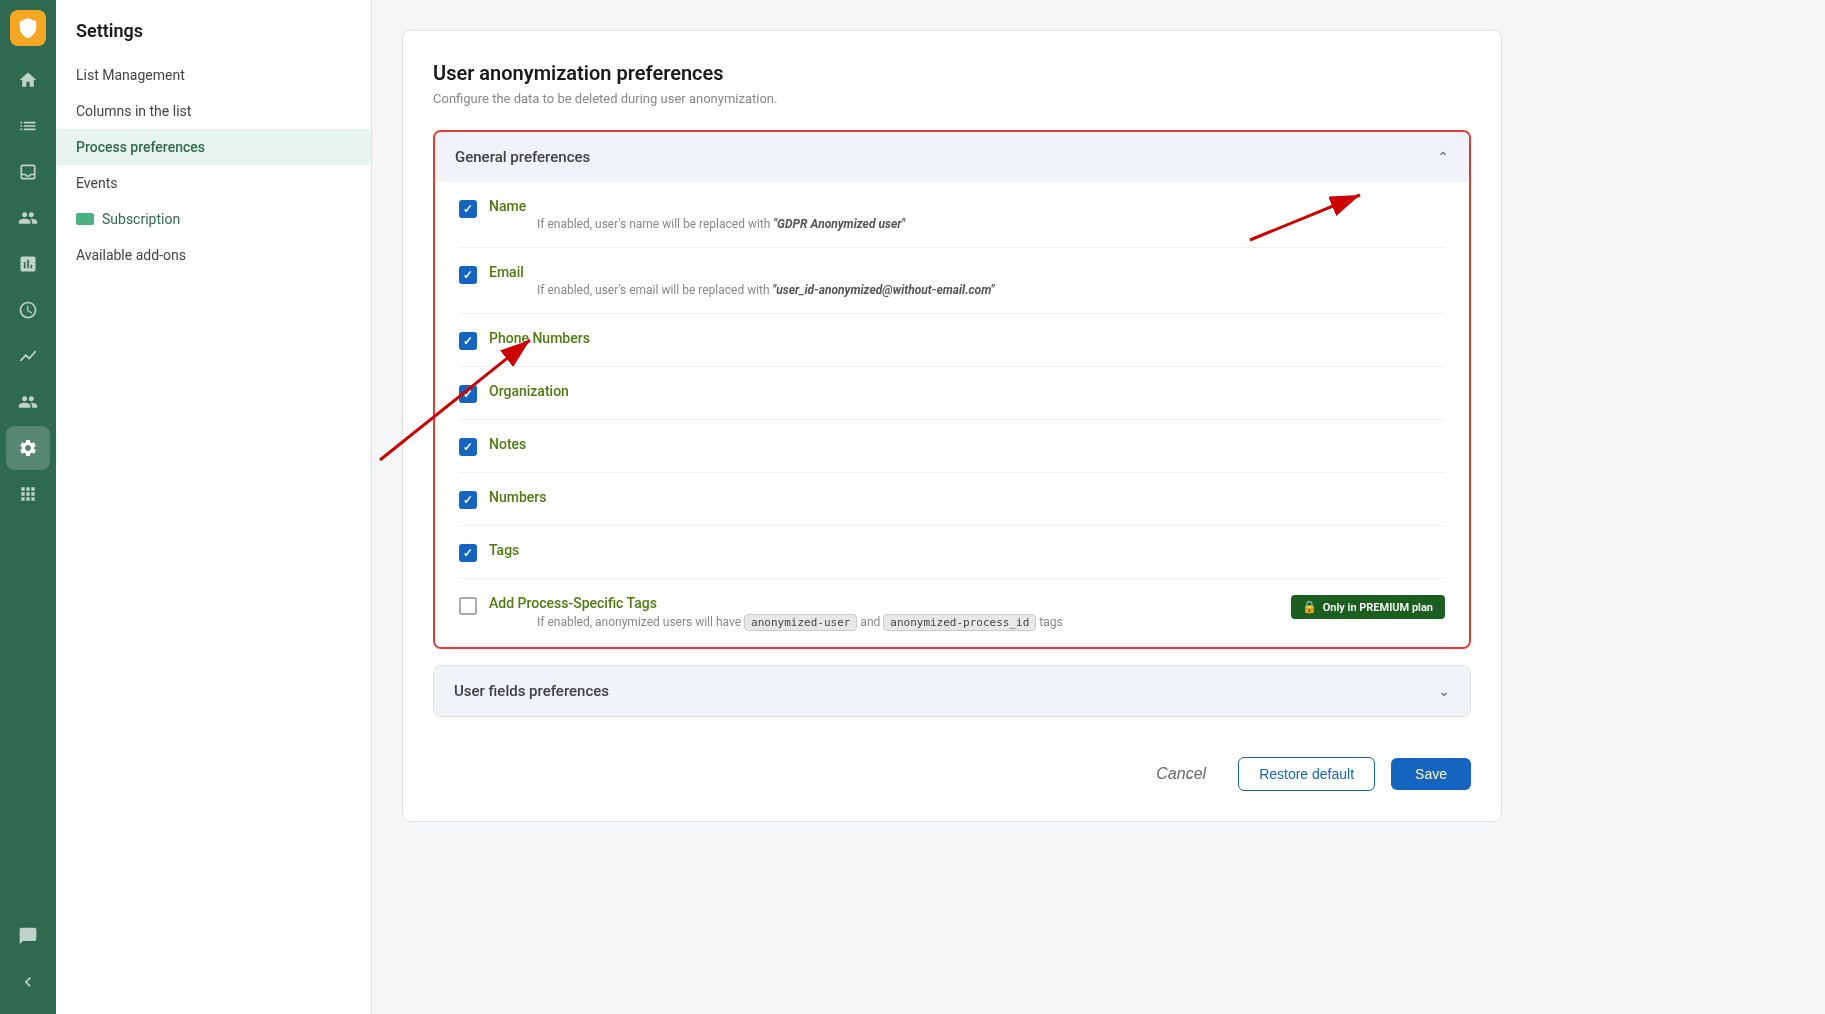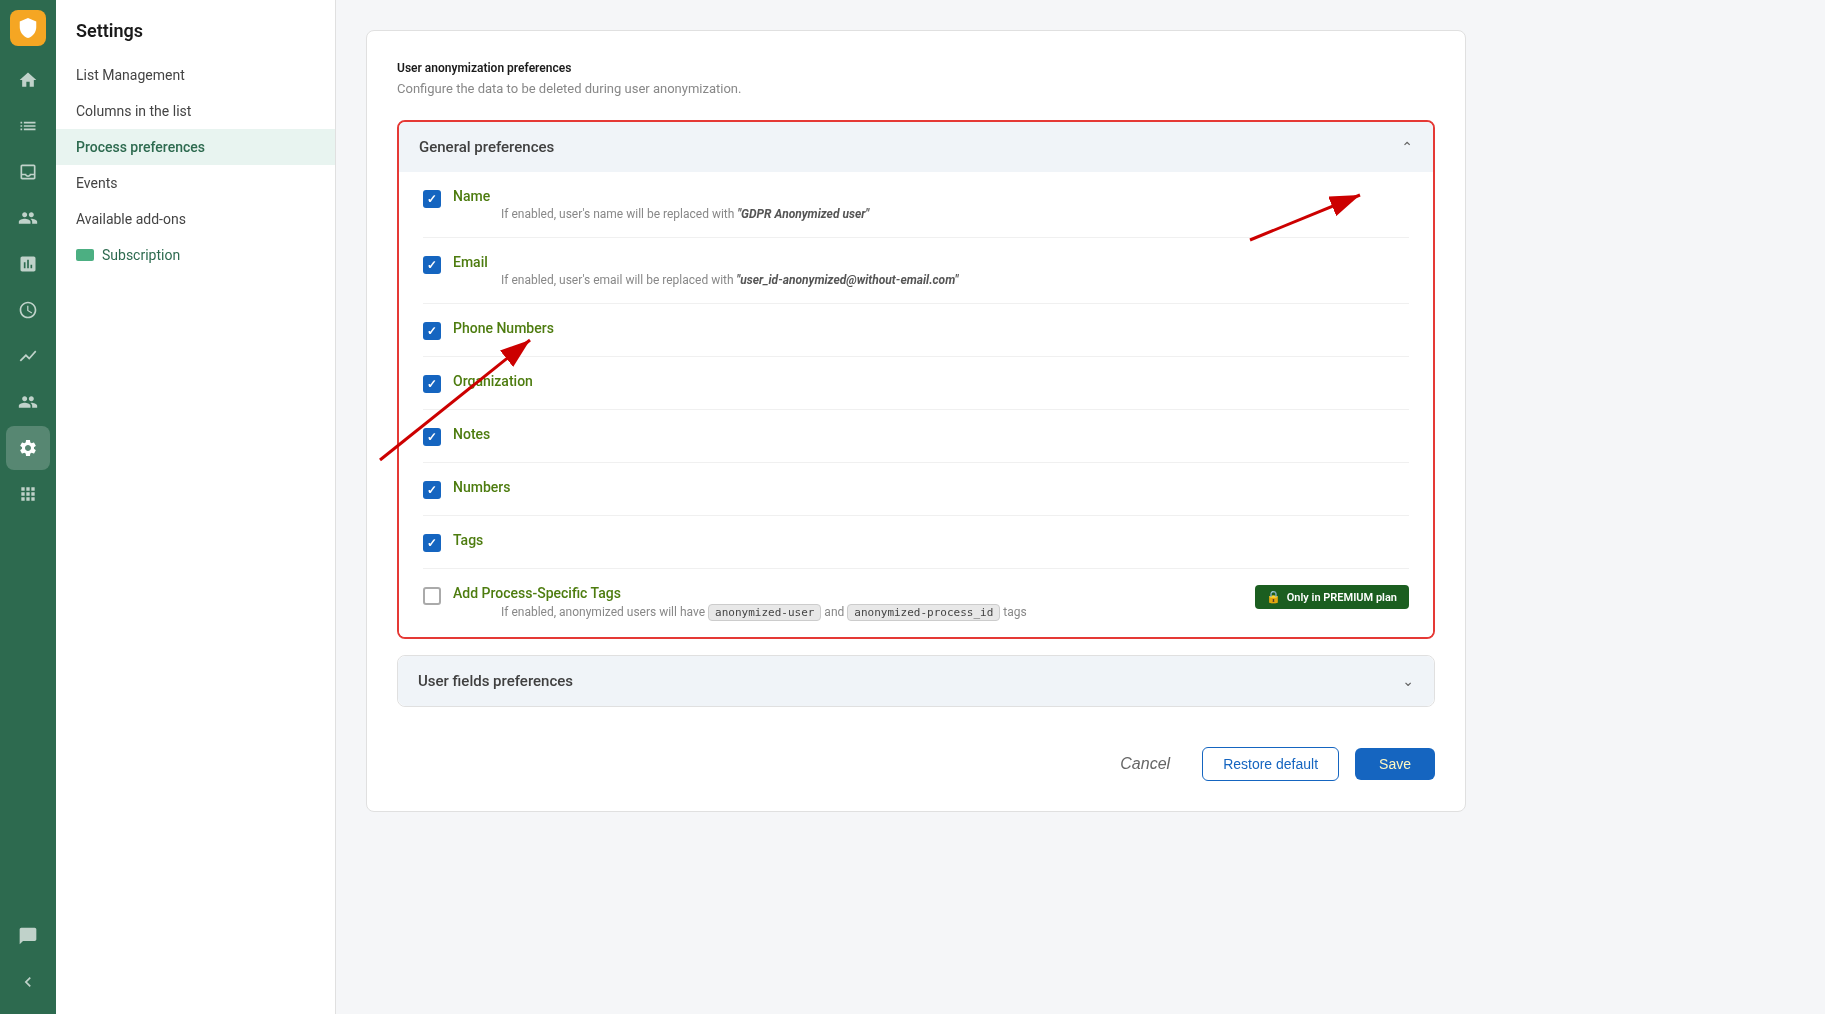--- a/index.html
+++ b/index.html
@@ -49,21 +49,21 @@
       border-radius: 8px;
       cursor: pointer;
       color: rgba(255,255,255,0.7);
       font-size: 18px;
     }
     .nav-icon.active { background: rgba(255,255,255,0.2); color: white; }
     .nav-icon svg { width: 20px; height: 20px; fill: currentColor; }
 
     
     .sidebar {
-      width: 280px;
+      width: 316px;
       background: #ffffff;
       border-right: 1px solid #e0e0e0;
       padding: 20px 0;
       flex-shrink: 0;
     }
     .sidebar-title {
       font-size: 18px;
       font-weight: 600;
       color: #1a1a1a;
       padding: 0 20px 16px 20px;
@@ -105,21 +105,21 @@
 
     .content-card {
       background: #ffffff;
       border-radius: 8px;
       border: 1px solid #e0e0e0;
       padding: 30px;
       max-width: 1100px;
     }
 
     .page-title {
-      font-size: 12px;
+      font-size: 20px;
       font-weight: 600;
       color: #1a1a1a;
       margin-bottom: 6px;
     }
     .page-subtitle {
       font-size: 13px;
       color: #888;
       margin-bottom: 24px;
     }
 
@@ -366,25 +366,25 @@
     </div>
   </div>
 </div>
 
 <div class="sidebar">
   <div class="sidebar-title">Settings</div>
   <div class="sidebar-item">List Management</div>
   <div class="sidebar-item">Columns in the list</div>
   <div class="sidebar-item active">Process preferences</div>
   <div class="sidebar-item">Events</div>
-  <div class="sidebar-item">Available add-ons</div>
   <div class="sidebar-item subscription">
     <span class="sub-icon"></span>
     <span>Subscription</span>
   </div>
+  <div class="sidebar-item">Available add-ons</div>
 </div>
 
 <div class="main">
   <div class="content-card">
     <div class="page-title">User anonymization preferences</div>
     <div class="page-subtitle">Configure the data to be deleted during user anonymization.</div>
 
     <div class="accordion" style="position:relative;">
       <div class="accordion-header">
         <span class="accordion-title">General preferences</span>

